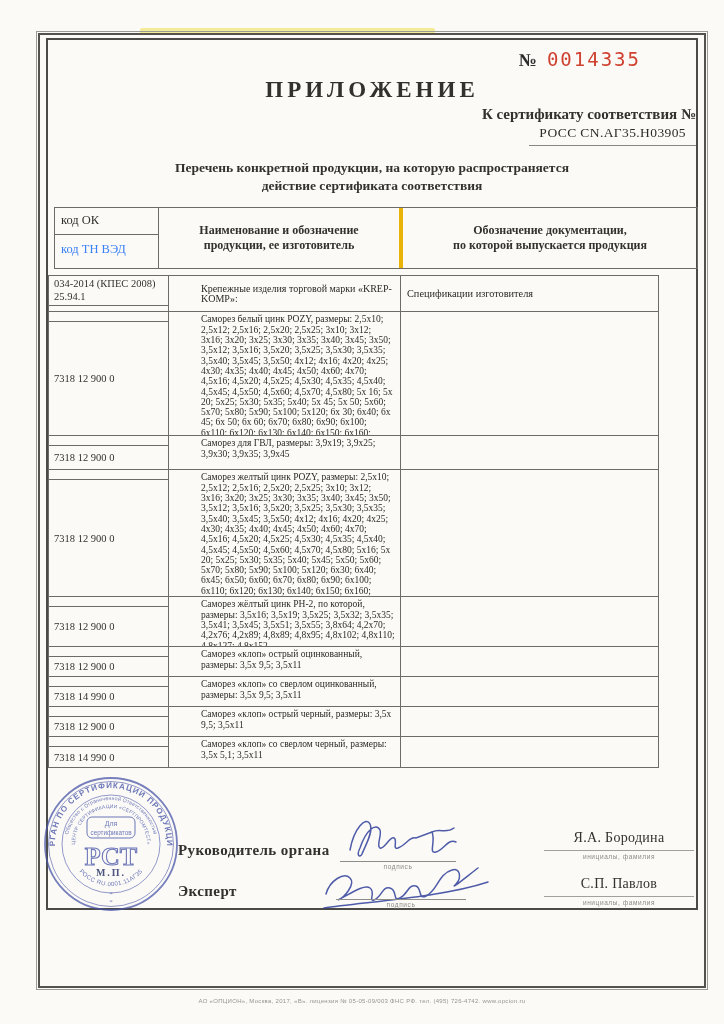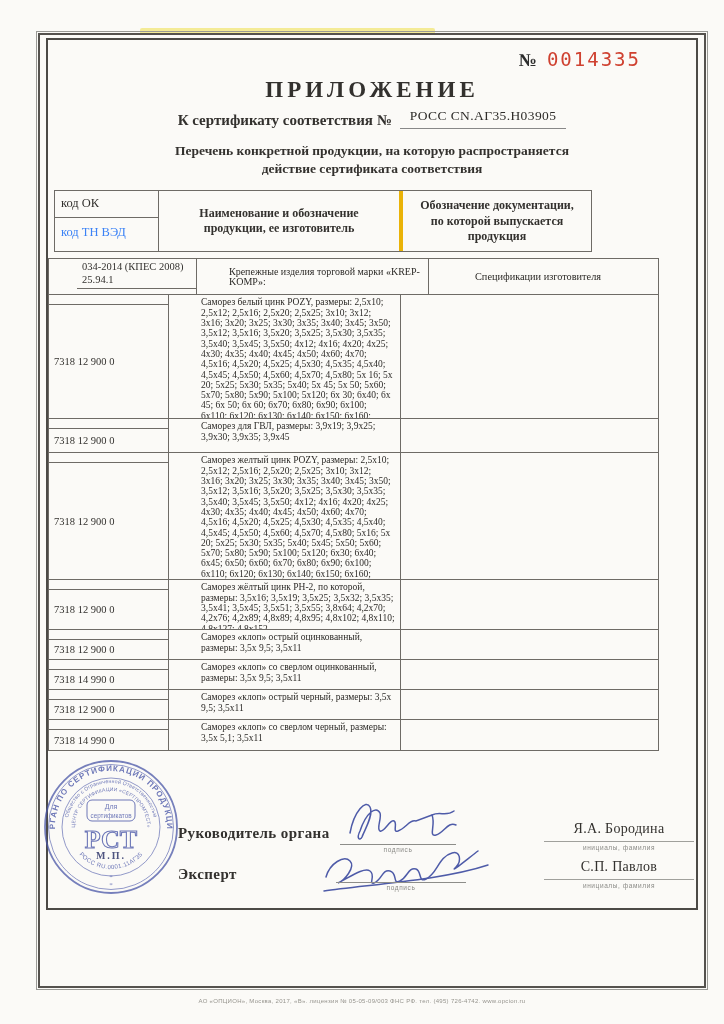--- a/index.html
+++ b/index.html
@@ -13,57 +13,57 @@
   .frame-outer{position:absolute;left:36px;top:31px;width:670px;height:957px;border:1px solid #9a9a96;}
   .frame-inner{position:absolute;left:1px;top:1px;right:1px;bottom:1px;border:2px solid #55524e;}
   .header-box{margin:7px 6px 0 6px;border:2px solid #4c4a46;text-align:center;padding:8px 4px 9px 4px;}
   .header-line1{font-weight:bold;font-size:21px;letter-spacing:7px;color:#3b3935;}
   .header-line2{font-weight:bold;font-size:13px;letter-spacing:.4px;margin-top:6px;color:#3b3935;}
   .main-box{margin:3px 6px 0 6px;border:2px solid #4c4a46;height:868px;position:relative;}
   .serial{ text-align:right;padding:8px 55px 0 0;white-space:nowrap;}
   .serial-prefix{font-size:18px;font-weight:bold;color:#2d2d2d;}
   .serial-number{font-family:"DejaVu Sans Mono",monospace;font-size:19px;color:#cf4130;letter-spacing:2px;margin-left:10px;}
   .doc-title{text-align:center;font-weight:bold;font-size:23px;letter-spacing:4px;color:#33312e;margin-top:6px;}
-  .cert-line{display:flex;justify-content:center;align-items:flex-end;margin-top:3px;}
+  .cert-line{display:flex;justify-content:center;align-items:flex-end;margin-top:3px;flex-direction:column;}
   .cert-label{font-weight:bold;font-size:15px;color:#33312e;}
   .cert-num-wrap{border-bottom:1px solid #888;margin-left:8px;padding:0 10px 4px 10px;min-width:120px;text-align:center;}
   .cert-number{font-size:13.5px;color:#2e2c29;letter-spacing:.4px;}
   .subtitle{text-align:center;font-weight:bold;font-size:13.5px;line-height:1.35;margin-top:13px;white-space:pre-line;color:#33312e;}
   
-  .thead-box{margin:12px 0 0 6px;width:538px;border:1px solid #6e6b66;display:grid;grid-template-columns:104px 244px 1fr;height:62px;box-sizing:border-box;}
+  .thead-box{margin:12px 0 0 6px;width:644px;border:1px solid #6e6b66;display:grid;grid-template-columns:104px 244px 1fr;height:62px;box-sizing:border-box;}
   .th-col1{border-right:1px solid #6e6b66;display:flex;flex-direction:column;}
   .th-ok{border-bottom:1px solid #6e6b66;padding:5px 0 0 6px;font-size:12.5px;color:#33312e;flex:0 0 27px;box-sizing:border-box;}
   .th-tnved{padding:7px 0 0 6px;font-size:12.5px;color:#3b82f6;}
   .th-mid{border-right:4px solid #eab308;display:flex;align-items:center;justify-content:center;text-align:center;font-weight:bold;font-size:12px;line-height:1.3;white-space:pre-line;color:#33312e;}
   .th-right{display:flex;align-items:center;justify-content:center;text-align:center;font-weight:bold;font-size:12px;line-height:1.3;white-space:pre-line;color:#33312e;}
   
   .dtable{margin:6px 0 0 0;width:611px;border:1px solid #6e6b66;box-sizing:border-box;}
   .drow{display:grid;grid-template-columns:120px 232px 1fr;border-bottom:1px solid #6e6b66;box-sizing:border-box;overflow:hidden;}
   .drow:last-child{border-bottom:none;}
-  .r1{height:36px;padding-left:28px;} .r2{height:124px;} .r3{height:34px;} .r4{height:127px;} .r5{height:50px;}
+  .r1{height:36px;} .r2{height:124px;} .r3{height:34px;} .r4{height:127px;} .r5{height:50px;}
   .r6,.r7,.r8,.r9{height:30px;}
   .dcol1{border-right:1px solid #6e6b66;display:flex;flex-direction:column;overflow:hidden;}
   .ok-strip{flex:0 0 9px;border-bottom:1px solid #6e6b66;}
   .code-cell{flex:1;display:flex;align-items:center;padding:1px 3px 1px 5px;font-size:10.5px;color:#33312e;}
   .code-top{padding:2px 3px 2px 5px;border-bottom:1px solid #6e6b66;font-size:10.5px;line-height:1.15;white-space:pre-line;color:#33312e;}
   .dcol2{border-right:1px solid #6e6b66;padding:2px 5px;font-size:9.5px;line-height:10.3px;color:#2c2a27;overflow:hidden;margin-left:27px;}
   .dcol2.vcenter{display:flex;align-items:center;font-size:10px;}
-  .dcol3{padding:2px 6px;font-size:10.3px;color:#2c2a27;overflow:hidden;margin-left:40px;}
+  .dcol3{padding:2px 6px;font-size:10.3px;color:#2c2a27;overflow:hidden;}
   .dcol3.vcenter{display:flex;align-items:center;}
   
   .sig-area{position:relative;height:168px;margin-top:2px;}
   .stamp{position:absolute;left:-8px;top:0px;}
   .role-ruk{position:absolute;left:130px;top:72px;font-weight:bold;font-size:15px;letter-spacing:.4px;color:#33312e;}
   .role-exp{position:absolute;left:130px;top:113px;font-weight:bold;font-size:15px;letter-spacing:.4px;color:#33312e;}
   .sigline{position:absolute;border-top:1px solid #8d8d89;}
   .sigline .sub{display:block;text-align:center;font-family:"Liberation Sans",sans-serif;font-size:6.5px;color:#8b8b87;letter-spacing:.6px;margin-top:1px;}
   .line1{left:292px;top:91px;width:116px;}
   .line2{left:288px;top:129px;width:130px;}
   .nameblock{position:absolute;width:150px;text-align:center;}
-  .nb1{left:496px;top:68px;}
+  .nb1{left:496px;top:60px;}
   .nb2{left:496px;top:106px;}
   .nameblock .nm{font-size:14px;color:#33312e;letter-spacing:.3px;padding-bottom:4px;border-bottom:1px solid #a0a09c;}
   .nameblock .sub{font-family:"Liberation Sans",sans-serif;font-size:6.5px;color:#8b8b87;letter-spacing:.6px;margin-top:2px;}
   .handsig{position:absolute;pointer-events:none;}
   .hs1{left:288px;top:38px;}
   .hs2{left:272px;top:80px;}
   .footer{position:absolute;left:0;top:998px;width:724px;text-align:center;font-family:"Liberation Sans",sans-serif;font-size:6px;color:#96948e;letter-spacing:.3px;}
 </style>
 </head>
 <body>

